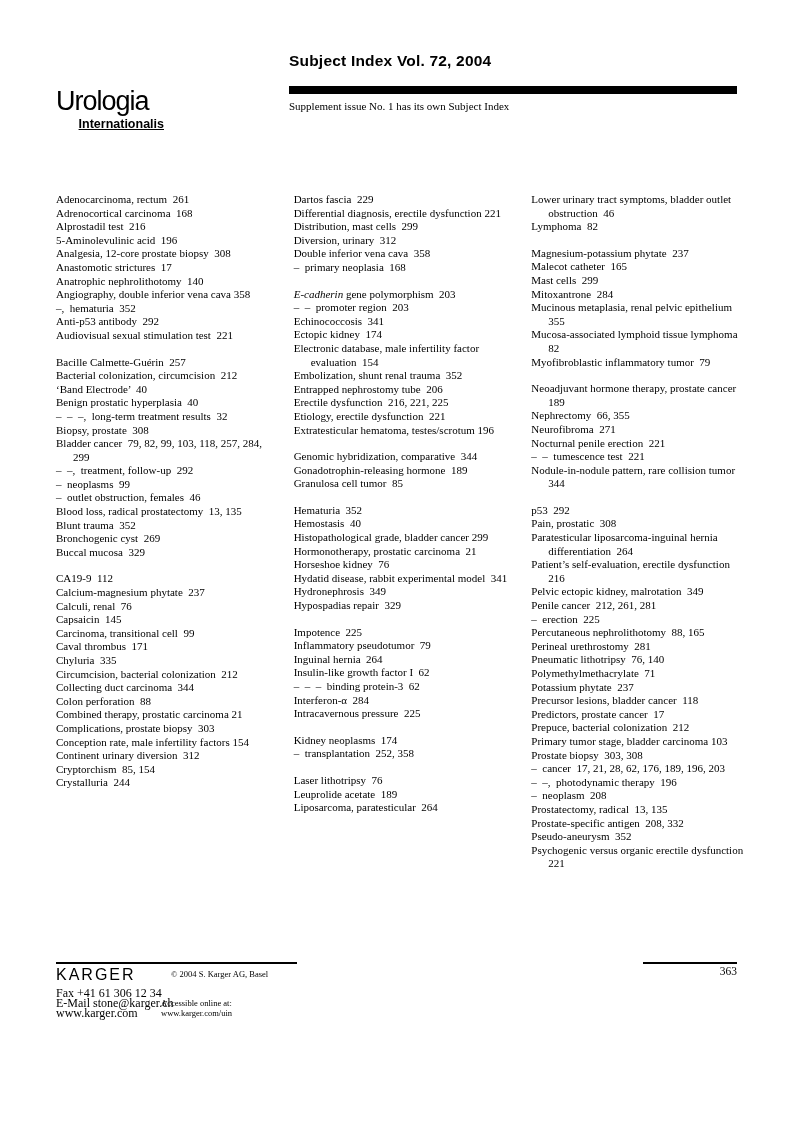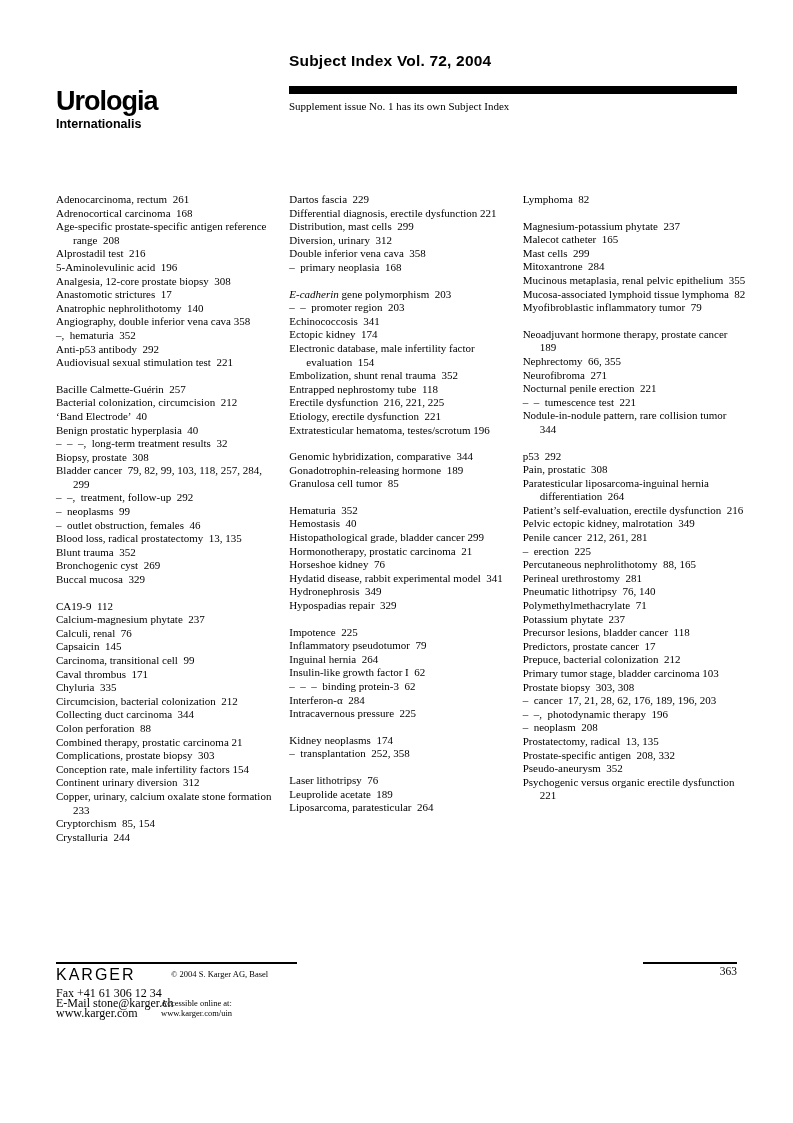--- a/index.html
+++ b/index.html
@@ -10,47 +10,47 @@
     background: #ffffff;
     font-family: "Liberation Serif", serif;
     color: #000;
     overflow: hidden;
   }
 
   
   .logo { position: absolute; left: 56px; top: 88px; width: 108px; }
   .logo-line1 {
     font-family: "Liberation Sans", sans-serif;
-    font-weight: 700; font-size: 27px; letter-spacing: -1px; line-height: 1;
+    font-weight: 400; font-size: 27px; letter-spacing: -1px; line-height: 1;
   }
   .logo-line2 {
     font-family: "Liberation Sans", sans-serif;
     font-weight: 700; font-size: 12.5px; line-height: 1;
-    text-align: left; margin-top: 3px;
+    text-align: right; margin-top: 3px; text-decoration: underline;
   }
 
   
   .title {
     position: absolute; left: 289px; top: 52px;
     font-family: "Liberation Sans", sans-serif;
     font-weight: 700; font-size: 15.5px; letter-spacing: 0.2px;
   }
   .header-bar {
     position: absolute; left: 289px; top: 86px;
     width: 448px; height: 8px; background: #000;
   }
   .supplement {
     position: absolute; left: 289px; top: 100px;
     font-size: 11px;
   }
 
   
   .columns {
     position: absolute; left: 56px; top: 193px; width: 690px;
-    display: flex; gap: 10px; align-items: flex-start;
+    display: flex; gap: 23px; align-items: flex-start;
   }
   .col { width: 226px; font-size: 11px; line-height: 13.6px; }
   .group { margin-bottom: 13px; }
   .entry {
     padding-left: 17px; text-indent: -17px;
     white-space: pre-wrap;
   }
   .entry i { font-style: italic; }
 
   
@@ -78,21 +78,20 @@
 
   <div class="title">Subject Index Vol. 72, 2004</div>
   <div class="header-bar"></div>
   <div class="supplement">Supplement issue No. 1 has its own Subject Index</div>
 
   <div class="columns">
     <div class="col">
         <div class="group">
           <div class="entry">Adenocarcinoma, rectum  261</div>
           <div class="entry">Adrenocortical carcinoma  168</div>
-          <div class="entry">Age-specific prostate-specific antigen reference range  208</div>
           <div class="entry">Alprostadil test  216</div>
           <div class="entry">5-Aminolevulinic acid  196</div>
           <div class="entry">Analgesia, 12-core prostate biopsy  308</div>
           <div class="entry">Anastomotic strictures  17</div>
           <div class="entry">Anatrophic nephrolithotomy  140</div>
           <div class="entry">Angiography, double inferior vena cava 358</div>
           <div class="entry">–,  hematuria  352</div>
           <div class="entry">Anti-p53 antibody  292</div>
           <div class="entry">Audiovisual sexual stimulation test  221</div>
         </div>
@@ -120,42 +119,41 @@
           <div class="entry">Carcinoma, transitional cell  99</div>
           <div class="entry">Caval thrombus  171</div>
           <div class="entry">Chyluria  335</div>
           <div class="entry">Circumcision, bacterial colonization  212</div>
           <div class="entry">Collecting duct carcinoma  344</div>
           <div class="entry">Colon perforation  88</div>
           <div class="entry">Combined therapy, prostatic carcinoma 21</div>
           <div class="entry">Complications, prostate biopsy  303</div>
           <div class="entry">Conception rate, male infertility factors 154</div>
           <div class="entry">Continent urinary diversion  312</div>
-          <div class="entry">Copper, urinary, calcium oxalate stone formation  233</div>
           <div class="entry">Cryptorchism  85, 154</div>
           <div class="entry">Crystalluria  244</div>
         </div>
       </div>
     <div class="col">
         <div class="group">
           <div class="entry">Dartos fascia  229</div>
           <div class="entry">Differential diagnosis, erectile dysfunction 221</div>
           <div class="entry">Distribution, mast cells  299</div>
           <div class="entry">Diversion, urinary  312</div>
           <div class="entry">Double inferior vena cava  358</div>
           <div class="entry">–  primary neoplasia  168</div>
         </div>
         <div class="group">
           <div class="entry"><i>E-cadherin</i> gene polymorphism  203</div>
           <div class="entry">–  –  promoter region  203</div>
           <div class="entry">Echinococcosis  341</div>
           <div class="entry">Ectopic kidney  174</div>
           <div class="entry">Electronic database, male infertility factor evaluation  154</div>
           <div class="entry">Embolization, shunt renal trauma  352</div>
-          <div class="entry">Entrapped nephrostomy tube  118</div>
+          <div class="entry">Entrapped nephrostomy tube  206</div>
           <div class="entry">Erectile dysfunction  216, 221, 225</div>
           <div class="entry">Etiology, erectile dysfunction  221</div>
           <div class="entry">Extratesticular hematoma, testes/scrotum 196</div>
         </div>
         <div class="group">
           <div class="entry">Genomic hybridization, comparative  344</div>
           <div class="entry">Gonadotrophin-releasing hormone  189</div>
           <div class="entry">Granulosa cell tumor  85</div>
         </div>
         <div class="group">
@@ -182,20 +180,21 @@
           <div class="entry">–  transplantation  252, 358</div>
         </div>
         <div class="group">
           <div class="entry">Laser lithotripsy  76</div>
           <div class="entry">Leuprolide acetate  189</div>
           <div class="entry">Liposarcoma, paratesticular  264</div>
         </div>
       </div>
     <div class="col">
         <div class="group">
+          <div class="entry">Lower urinary tract symptoms, bladder outlet obstruction  46</div>
           <div class="entry">Lymphoma  82</div>
         </div>
         <div class="group">
           <div class="entry">Magnesium-potassium phytate  237</div>
           <div class="entry">Malecot catheter  165</div>
           <div class="entry">Mast cells  299</div>
           <div class="entry">Mitoxantrone  284</div>
           <div class="entry">Mucinous metaplasia, renal pelvic epithelium  355</div>
           <div class="entry">Mucosa-associated lymphoid tissue lymphoma  82</div>
           <div class="entry">Myofibroblastic inflammatory tumor  79</div>

